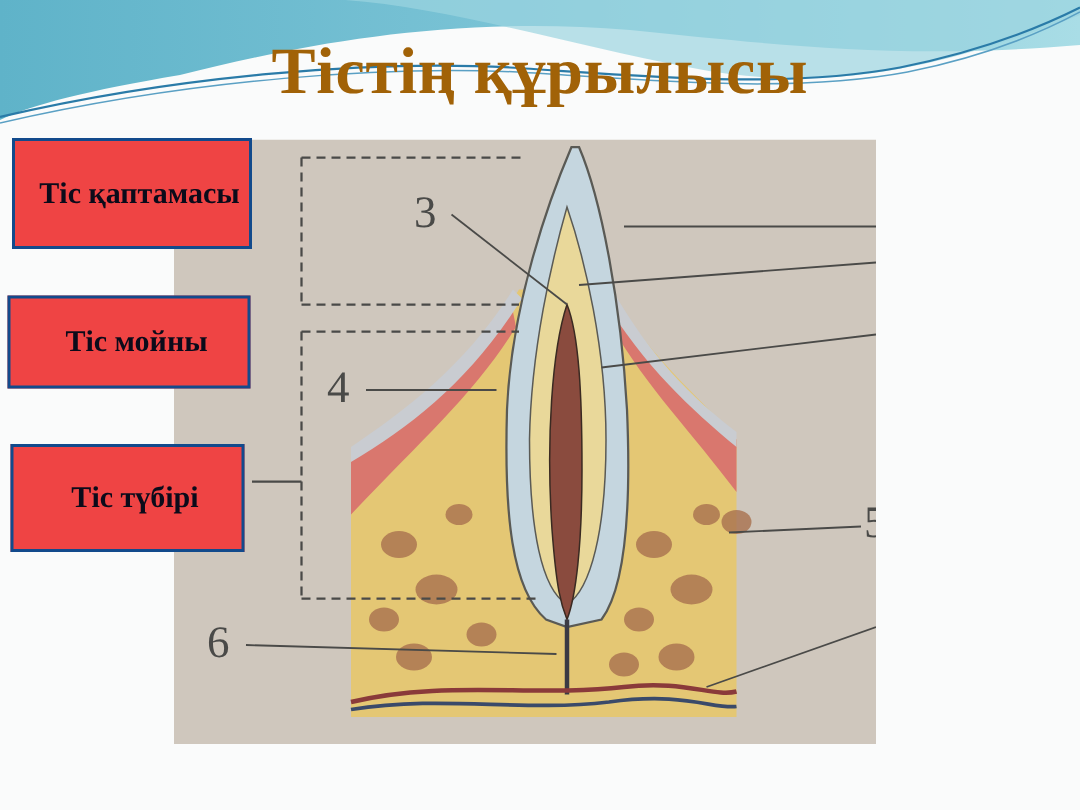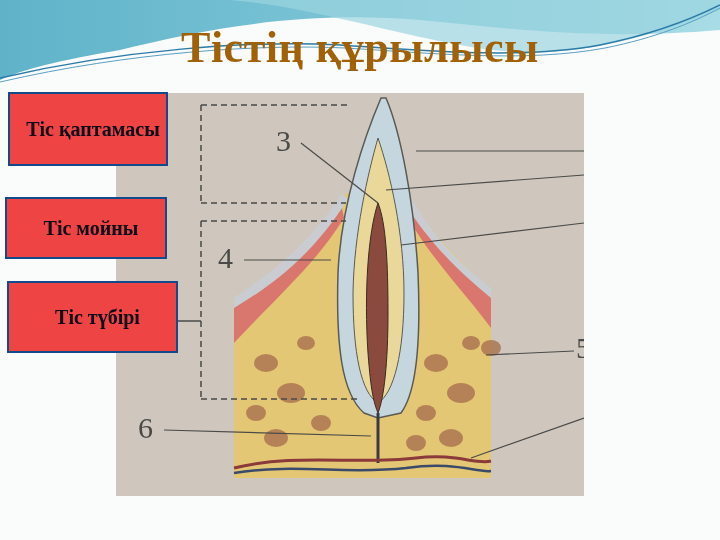--- a/index.html
+++ b/index.html
@@ -2,21 +2,21 @@
 <html><head>
 <meta charset="utf-8">
 <style>
   html, body { margin:0; padding:0; }
   body { width:720px; height:540px; position:relative; overflow:hidden; background:#fafbfb; font-family:"Liberation Serif", serif; }
   .bg-svg { position:absolute; left:0; top:0; width:720px; height:90px; }
   .title { position:absolute; left:0; right:0; top:18px; text-align:center; font-family:"Liberation Serif", serif; font-weight:bold; font-size:44px; color:#a16207; letter-spacing:0.5px; line-height:60px; }
   .label-box { position:absolute; left:8px; width:158px; background:#ef4444; border:2px solid #124a8c; box-sizing:border-box; display:flex; align-items:center; justify-content:center; text-align:center; color:#0b0b1a; font-weight:bold; font-size:20px; line-height:24px; cursor:pointer;padding-left:10px; }
   .box1 { top:92px; height:74px; width:160px; }
   .box2 { top:161px; height:62px; width:162px; left:5px;margin-top:36px; }
-  .box3 { top:281px; height:72px; width:171px; left:7px; }
+  .box3 { top:296px; height:72px; width:156px; left:7px; }
   .photo { position:absolute; left:116px; top:93px; width:468px; height:403px; }
   .num { font-family:"Liberation Serif", serif; font-size:30px; fill:#4a4a48; }
 </style>
 </head>
 <body>
 
 <svg class="bg-svg" viewBox="0 0 720 90" preserveAspectRatio="none">
   <defs>
     <linearGradient id="g1" x1="0" y1="0" x2="1" y2="0">
       <stop offset="0" stop-color="#5fb3c9"></stop>

